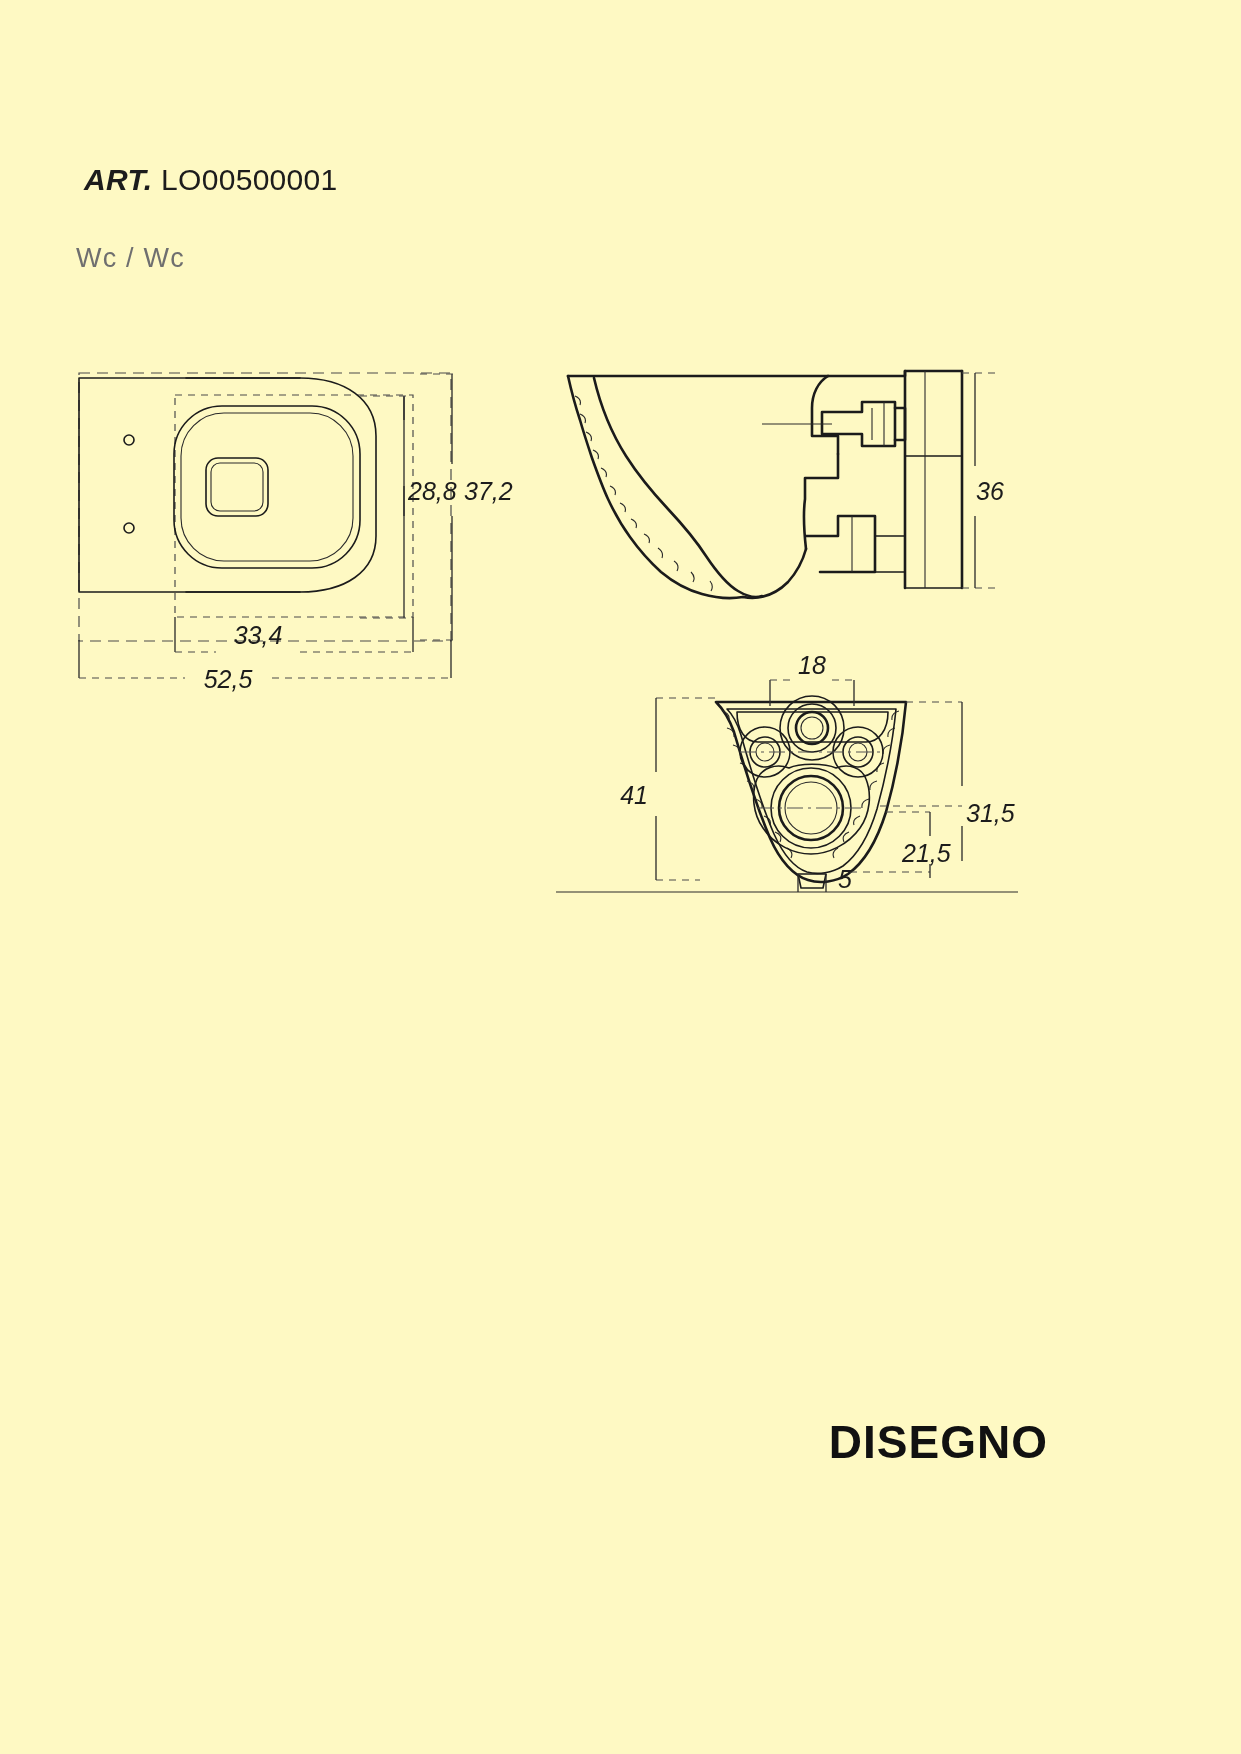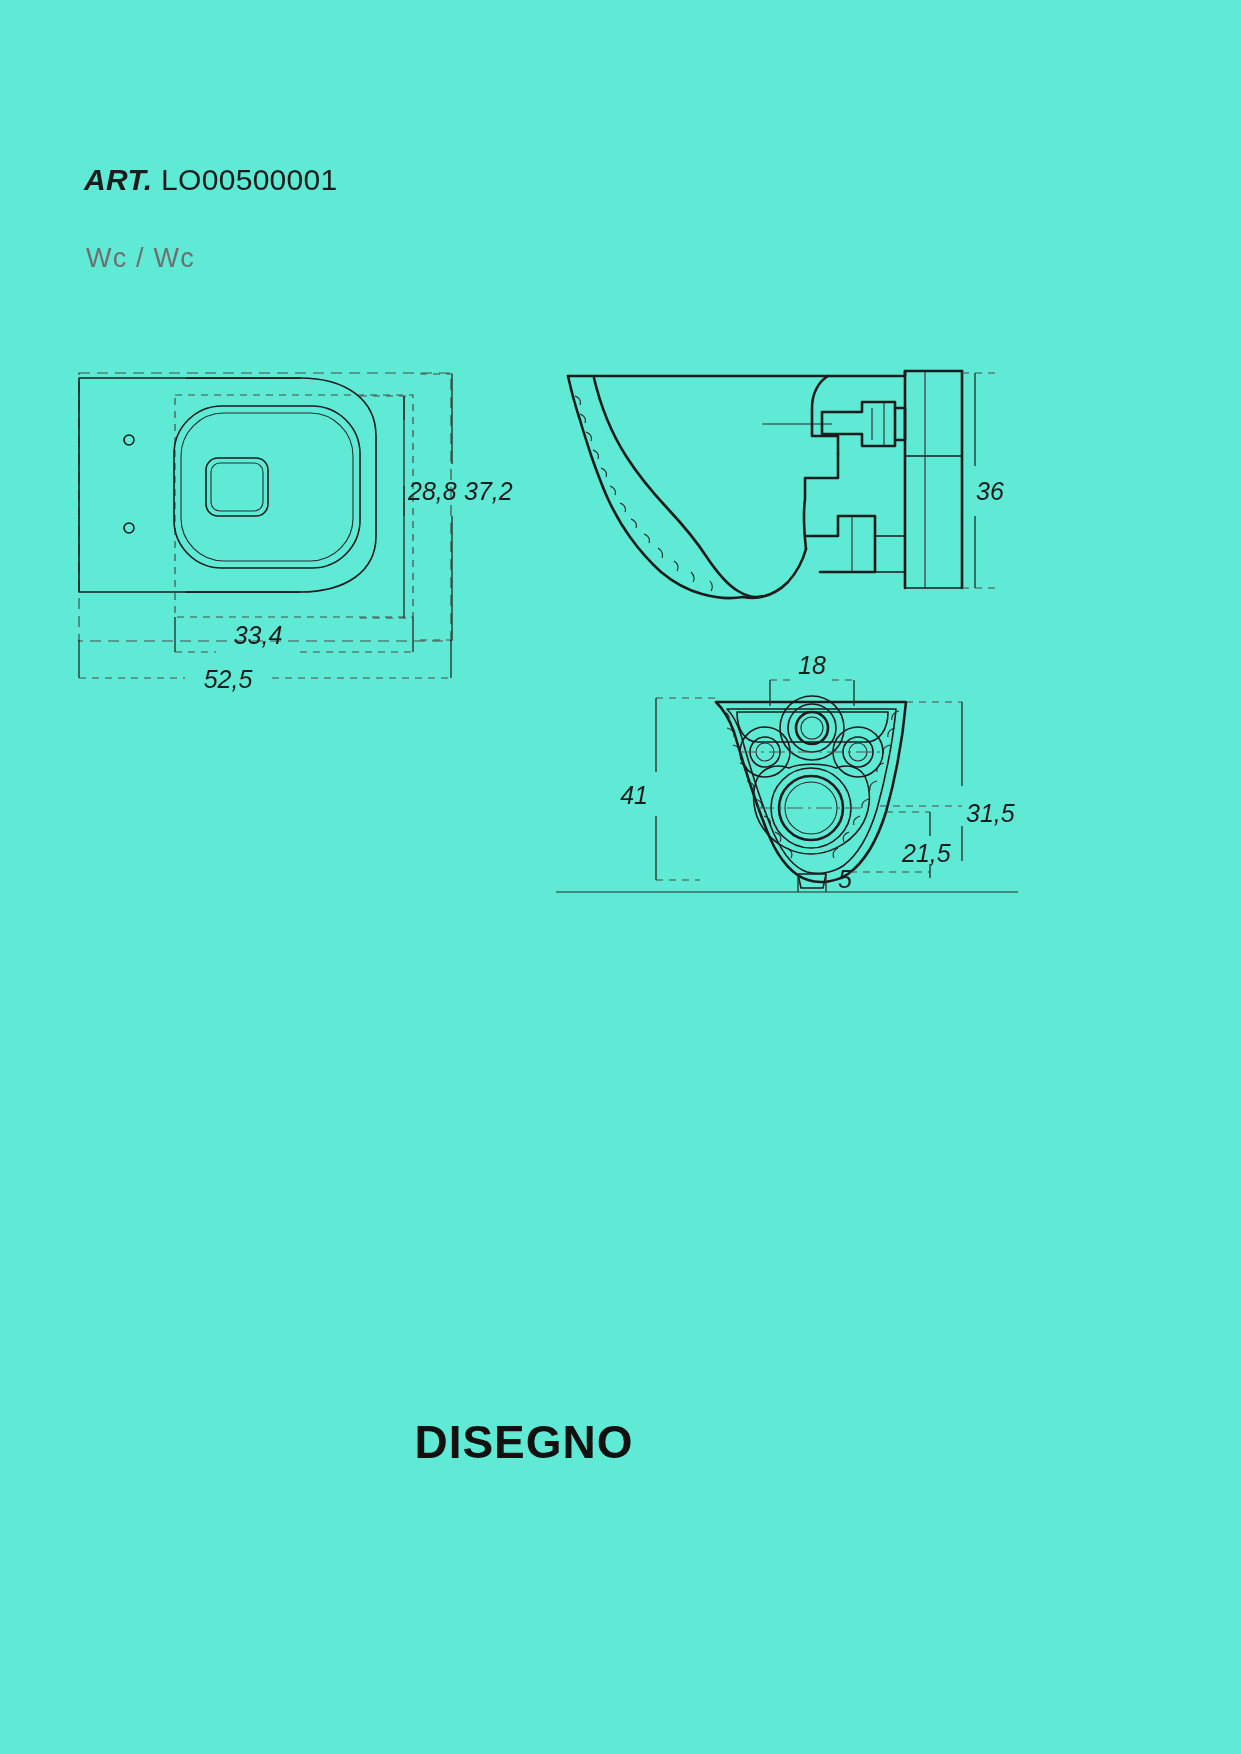--- a/index.html
+++ b/index.html
@@ -12,21 +12,21 @@
     height: 1754px;
     position: relative;
     font-family: "Liberation Sans", sans-serif;
     color: #1a1a1a;
     overflow: hidden;
   }
 
   .page {
     position: absolute;
     inset: 0;
-    background: #5eead4;
+    background: #fef9c3;
   }
 
   
   .art-title {
     position: absolute;
     left: 84px;
     top: 163px;
     font-size: 30px;
     letter-spacing: 0.3px;
     white-space: nowrap;
@@ -35,21 +35,21 @@
   .art-title .art-prefix {
     font-style: italic;
     font-weight: 700;
   }
   .art-title .art-code {
     font-weight: 400;
   }
 
   .subtitle {
     position: absolute;
-    left: 86px;
+    left: 76px;
     top: 243px;
     font-size: 27px;
     font-weight: 300;
     color: #6f6f6f;
     letter-spacing: 1.2px;
     white-space: nowrap;
   }
 
   
   .drawings {
@@ -62,21 +62,21 @@
   .drawings svg {
     display: block;
   }
 
   
   .logo-block {
     position: absolute;
     left: 0;
     top: 1418px;
     width: 1048px;
-    text-align: center;
+    text-align: right;
   }
   .logo-main {
     font-size: 46px;
     font-weight: 700;
     letter-spacing: 1px;
     color: #111111;
     line-height: 1.06;
   }
   .logo-sub {
     font-size: 22px;

